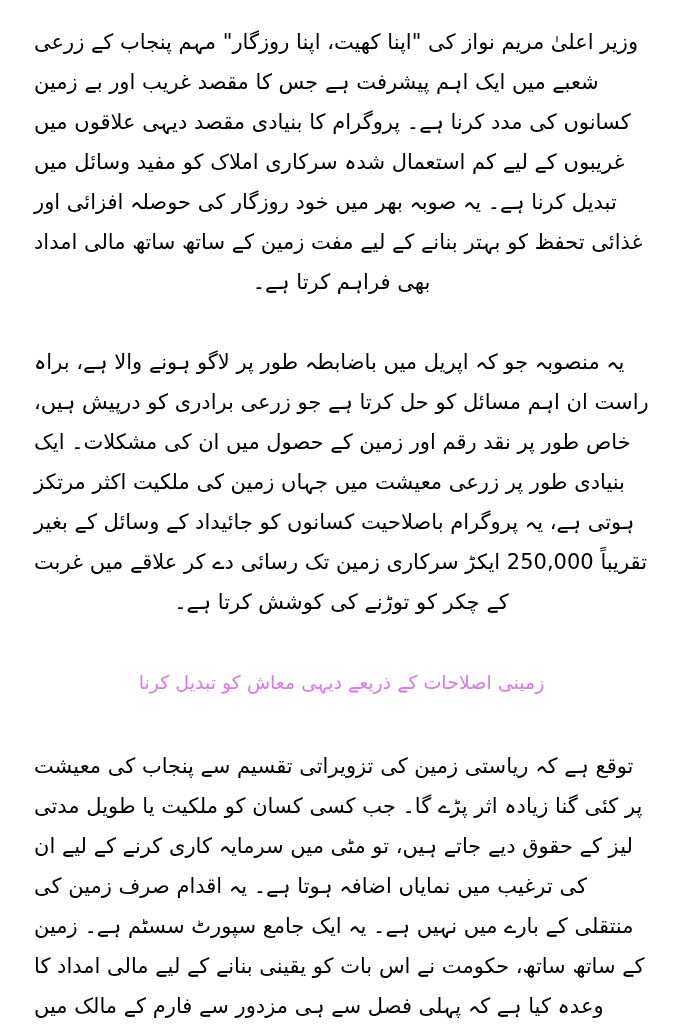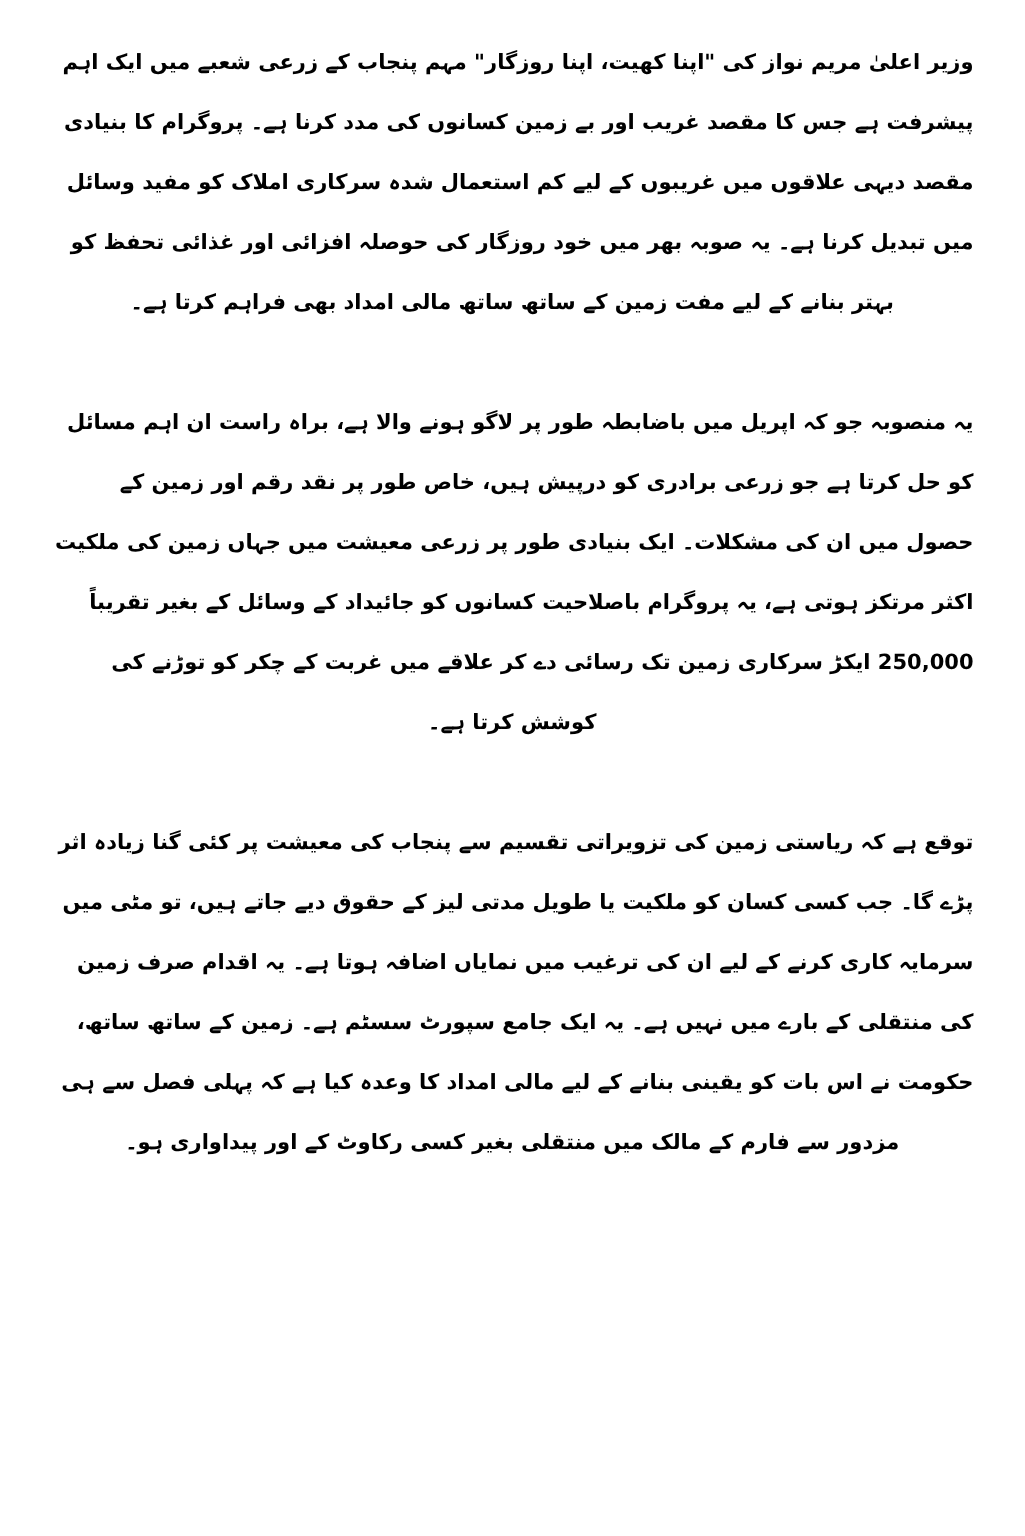--- a/index.html
+++ b/index.html
@@ -30,34 +30,34 @@
     }
     .heading-1 {
       margin-top: 0;
       margin-bottom: 50px;
     }
     .heading-2 {
       margin-top: 40px;
       margin-bottom: 44px;
     }
     .para {
-      text-align: right;
-      font-size: 14px;
+      text-align: left;
+      font-size: 21px;
       line-height: 40px;
       margin: 0;
       text-align-last: center;
-      font-weight: bold;
     }
     .para + .para {
       margin-top: 40px;
     }
   </style>
 </head>
 <body>
 
 <div class="page">
 
   <p class="para">وزیر اعلیٰ مریم نواز کی "اپنا کھیت، اپنا روزگار" مہم پنجاب کے زرعی شعبے میں ایک اہم پیشرفت ہے جس کا مقصد غریب اور بے زمین کسانوں کی مدد کرنا ہے۔ پروگرام کا بنیادی مقصد دیہی علاقوں میں غریبوں کے لیے کم استعمال شدہ سرکاری املاک کو مفید وسائل میں تبدیل کرنا ہے۔ یہ صوبہ بھر میں خود روزگار کی حوصلہ افزائی اور غذائی تحفظ کو بہتر بنانے کے لیے مفت زمین کے ساتھ ساتھ مالی امداد بھی فراہم کرتا ہے۔</p>
   <p class="para">یہ منصوبہ جو کہ اپریل میں باضابطہ طور پر لاگو ہونے والا ہے، براہ راست ان اہم مسائل کو حل کرتا ہے جو زرعی برادری کو درپیش ہیں، خاص طور پر نقد رقم اور زمین کے حصول میں ان کی مشکلات۔ ایک بنیادی طور پر زرعی معیشت میں جہاں زمین کی ملکیت اکثر مرتکز ہوتی ہے، یہ پروگرام باصلاحیت کسانوں کو جائیداد کے وسائل کے بغیر تقریباً 250,000 ایکڑ سرکاری زمین تک رسائی دے کر علاقے میں غربت کے چکر کو توڑنے کی کوشش کرتا ہے۔</p>
 
+  <h2 class="heading heading-2">زمینی اصلاحات کے ذریعے دیہی معاش کو تبدیل کرنا</h2>
 
   <p class="para">توقع ہے کہ ریاستی زمین کی تزویراتی تقسیم سے پنجاب کی معیشت پر کئی گنا زیادہ اثر پڑے گا۔ جب کسی کسان کو ملکیت یا طویل مدتی لیز کے حقوق دیے جاتے ہیں، تو مٹی میں سرمایہ کاری کرنے کے لیے ان کی ترغیب میں نمایاں اضافہ ہوتا ہے۔ یہ اقدام صرف زمین کی منتقلی کے بارے میں نہیں ہے۔ یہ ایک جامع سپورٹ سسٹم ہے۔ زمین کے ساتھ ساتھ، حکومت نے اس بات کو یقینی بنانے کے لیے مالی امداد کا وعدہ کیا ہے کہ پہلی فصل سے ہی مزدور سے فارم کے مالک میں منتقلی بغیر کسی رکاوٹ کے اور پیداواری ہو۔</p>
 </div>
 
 </body></html>

